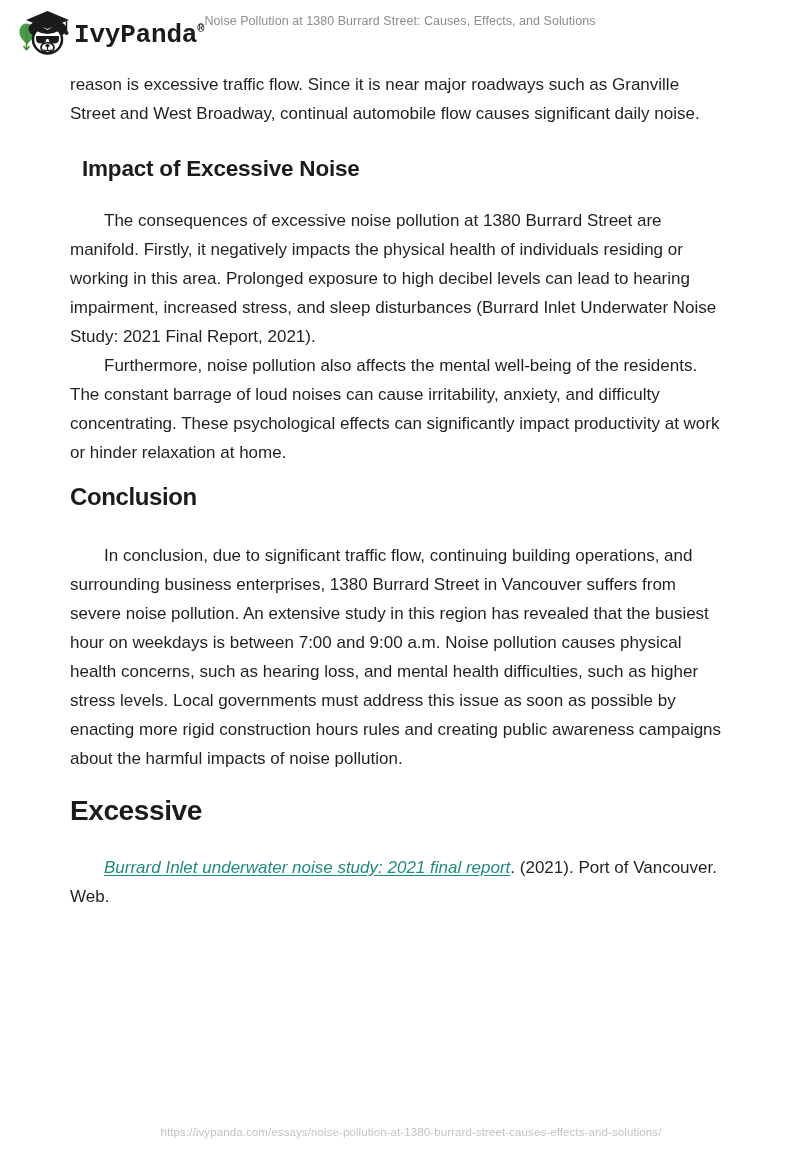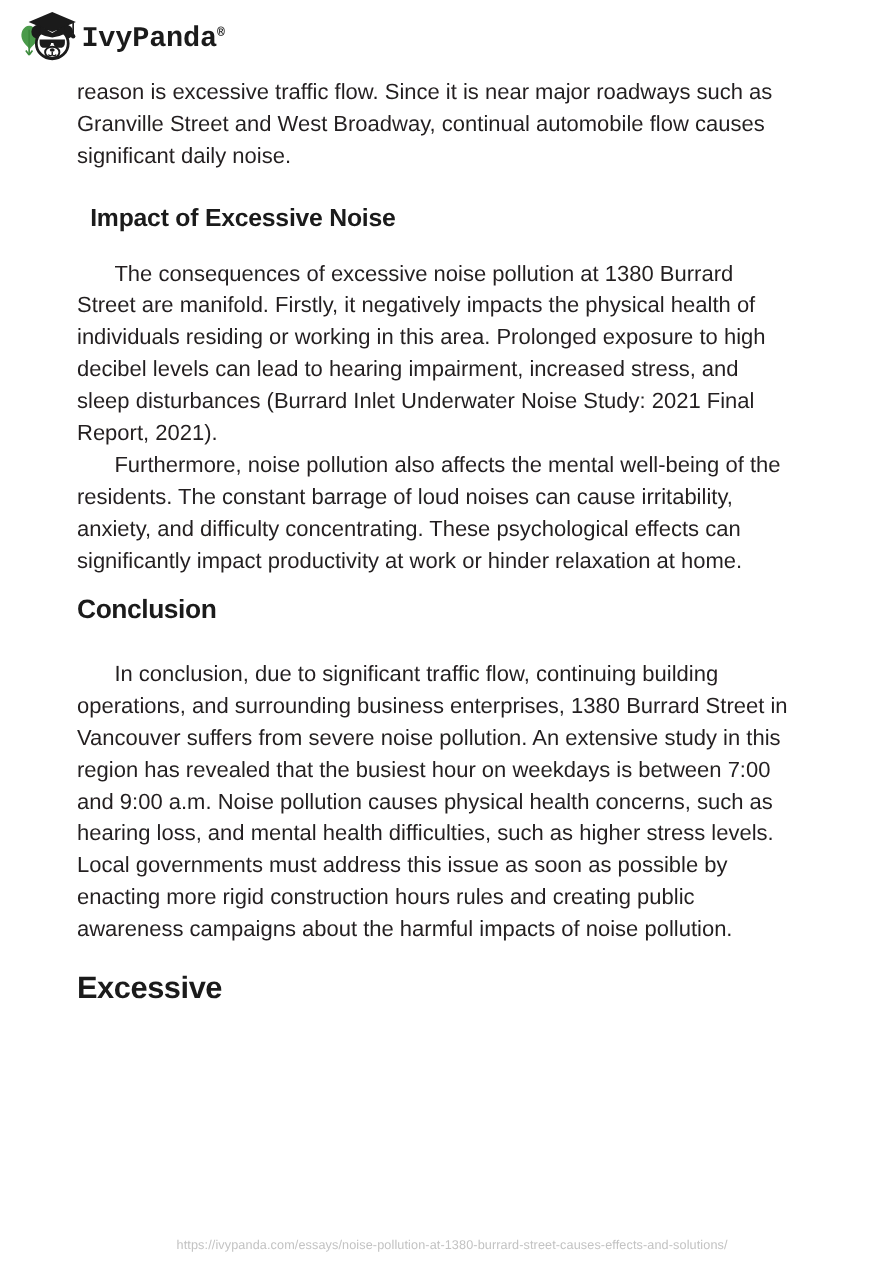--- a/index.html
+++ b/index.html
@@ -66,21 +66,21 @@
 
   
   .doc {
     position: absolute;
     left: 70px;
     top: 70px;
     width: 653px;
   }
   .doc p {
     margin: 0 0 0 0;
-    font-size: 20px;
+    font-size: 17px;
     line-height: 29px;
     color: #231f20;
     text-align: left;
   }
   .para {
     text-indent: 34px;
     margin-bottom: 22px;
   }
   .para.first {
     text-indent: 0;
@@ -163,35 +163,37 @@
       <g fill="#1b1b1b">
         <path d="M67 6 L110 24 L67 42 L24 24 Z"></path>
         <path d="M45 31 L45 46 Q67 58, 89 46 L89 31 L67 44 Z"></path>
         <path d="M105 26 L105 48" stroke="#1b1b1b" stroke-width="3" fill="none"></path>
         <circle cx="105" cy="50" r="4"></circle>
       </g>
     </svg>
     <span class="brand-word"><span>IvyPanda</span><span class="brand-reg">®</span></span>
   </div>
 
+  <div class="header-title">Noise Pollution at 1380 Burrard Street: Causes, Effects, and Solutions</div>
 </div>
 
 <div class="doc">
 
   <p class="para first">reason is excessive traffic flow. Since it is near major roadways such as Granville Street and West Broadway, continual automobile flow causes significant daily noise.</p>
 
   <h2 class="section-heading">Impact of Excessive Noise</h2>
 
   <p class="para">The consequences of excessive noise pollution at 1380 Burrard Street are manifold. Firstly, it negatively impacts the physical health of individuals residing or working in this area. Prolonged exposure to high decibel levels can lead to hearing impairment, increased stress, and sleep disturbances (Burrard Inlet Underwater Noise Study: 2021 Final Report, 2021).</p>
 
   <p class="para">Furthermore, noise pollution also affects the mental well-being of the residents. The constant barrage of loud noises can cause irritability, anxiety, and difficulty concentrating. These psychological effects can significantly impact productivity at work or hinder relaxation at home.</p>
 
   <h2 class="section-heading major">Conclusion</h2>
 
   <p class="para">In conclusion, due to significant traffic flow, continuing building operations, and surrounding business enterprises, 1380 Burrard Street in Vancouver suffers from severe noise pollution. An extensive study in this region has revealed that the busiest hour on weekdays is between 7:00 and 9:00 a.m. Noise pollution causes physical health concerns, such as hearing loss, and mental health difficulties, such as higher stress levels. Local governments must address this issue as soon as possible by enacting more rigid construction hours rules and creating public awareness campaigns about the harmful impacts of noise pollution.</p>
 
   <h2 class="section-heading refs">Excessive</h2>
 
+  <p class="para ref-entry"><a class="ref-link" href="#">Burrard Inlet underwater noise study: 2021 final report</a><span>. (2021). Port of Vancouver. Web.</span></p>
 
 
 </div>
 
 <div class="page-footer">https://ivypanda.com/essays/noise-pollution-at-1380-burrard-street-causes-effects-and-solutions/</div>
 
 </body></html>

